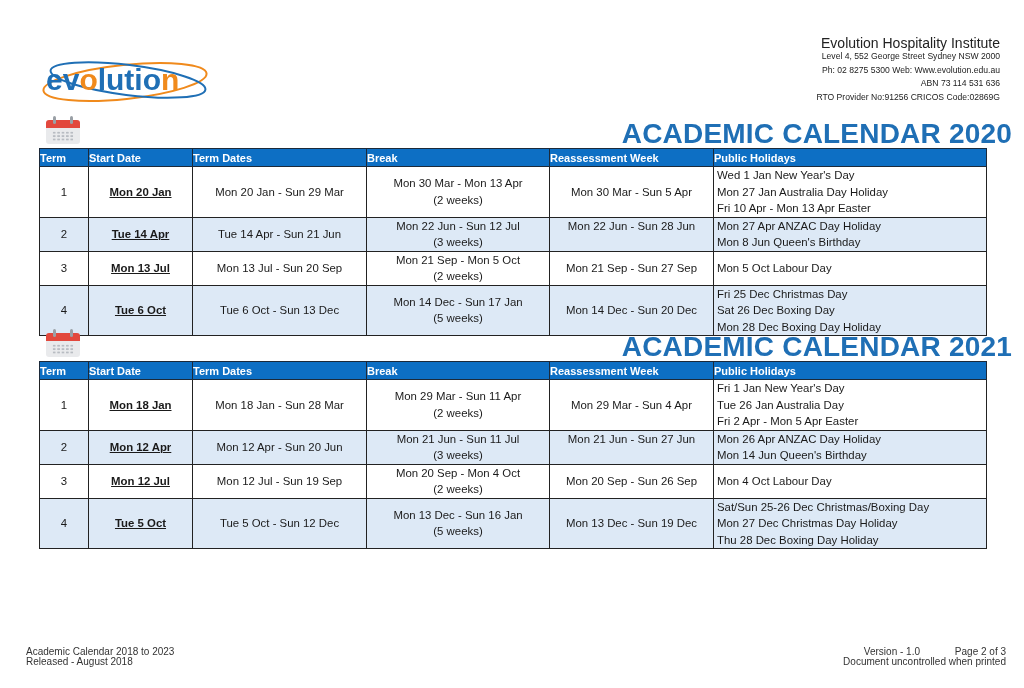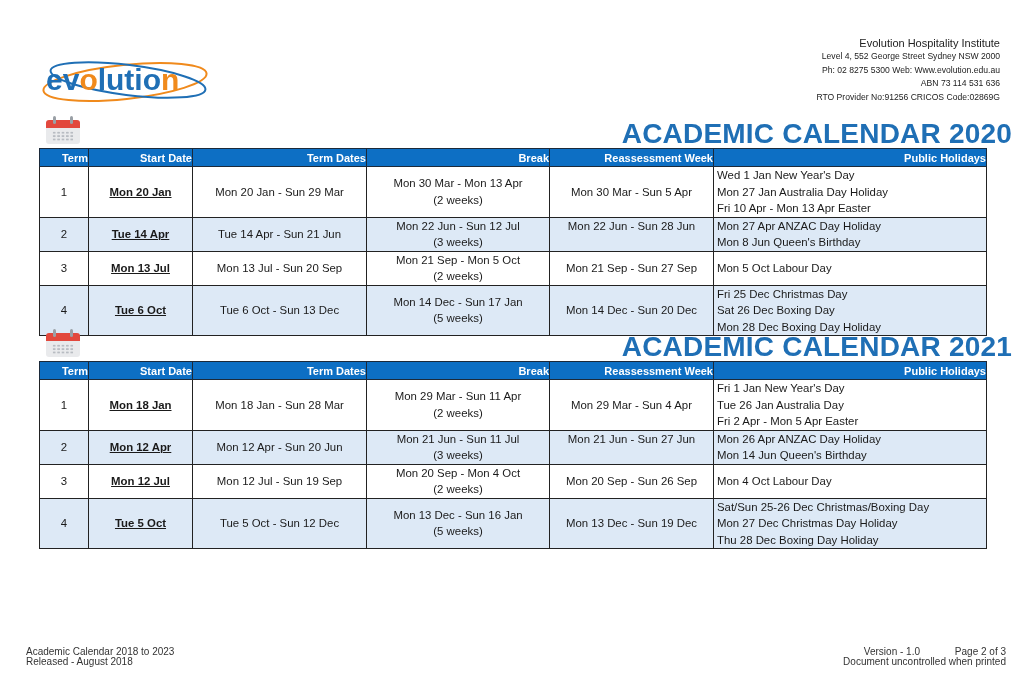--- a/index.html
+++ b/index.html
@@ -6,33 +6,33 @@
   html, body { width: 1024px; height: 688px; background: #ffffff; overflow: hidden; }
   body { position: relative; font-family: "DejaVu Sans", sans-serif; color: #111; }
 
   .logo { position: absolute; left: 40px; top: 55px; width: 170px; height: 50px; }
   .logo svg { position: absolute; left: 0; top: 0; }
   .logo-text { position: absolute; left: 6px; top: 8px; font-family: "Liberation Sans", sans-serif; font-weight: bold; font-size: 30px; letter-spacing: 0px; line-height: 34px; }
   .logo-text .b { color: #1f6fb5; }
   .logo-text .o { color: #f08a1c; }
 
   .org { position: absolute; right: 24px; top: 36px; text-align: right; font-family: "Liberation Sans", sans-serif; font-size: 8.6px; line-height: 13.6px; color: #222; }
-  .org .org-name { font-size: 11px; line-height: 14px; }
+  .org .org-name { font-size: 14px; line-height: 14px; }
 
   .cal-icon { position: absolute; left: 46px; width: 34px; height: 28px; }
   .cal-icon .top { position: absolute; left: 0; top: 4px; width: 34px; height: 8px; background: #e2483d; border-radius: 3px 3px 0 0; }
   .cal-icon .body { position: absolute; left: 0; top: 12px; width: 34px; height: 16px; background: #e9eaec; border-radius: 0 0 3px 3px; }
   .cal-icon .ring { position: absolute; top: 0; width: 3px; height: 8px; background: #9aa0a6; border-radius: 2px; }
   .cal-icon .grid { position: absolute; left: 6px; top: 15px; width: 22px; height: 10px;
      background-image: radial-gradient(circle, #b8bcc2 1px, transparent 1.3px); background-size: 4.4px 3.4px; }
 
   .cal-title { position: absolute; left: 0; width: 1012px; text-align: right; font-family: "Liberation Sans", sans-serif; font-weight: bold; font-size: 28px; color: #1f6fb5; letter-spacing: 0.2px; }
 
   table.cal { position: absolute; left: 39px; width: 947px; border-collapse: collapse; font-family: "Liberation Sans", sans-serif; font-size: 11.4px; table-layout: fixed; }
-  table.cal th { background: #0d6fc4; color: #ffffff; font-weight: bold; font-size: 11px; height: 18px; border: 1.5px solid #1c2a3a; text-align: right; padding: 0; }
+  table.cal th { background: #0d6fc4; color: #ffffff; font-weight: bold; font-size: 11px; height: 18px; border: 1.5px solid #1c2a3a; text-align: left; padding: 0; }
   table.cal td { border: 1.5px solid #222; text-align: center; vertical-align: middle; padding: 0 2px; line-height: 16.5px; color: #1a1a1a; }
   table.cal tr.alt td { background: #dde9f6; }
   table.cal td.start { font-weight: bold; text-decoration: underline; }
   table.cal td.hol { text-align: left; padding-left: 3px; vertical-align: middle; }
   table.cal td.hol div { white-space: nowrap; }
 
   .footer { position: absolute; top: 647px; font-family: "Liberation Sans", sans-serif; font-size: 10px; line-height: 10px; color: #333; }
   .footer.left { left: 26px; }
   .footer.center { left: 0; width: 920px; text-align: right; }
   .footer.right { right: 18px; text-align: right; }

